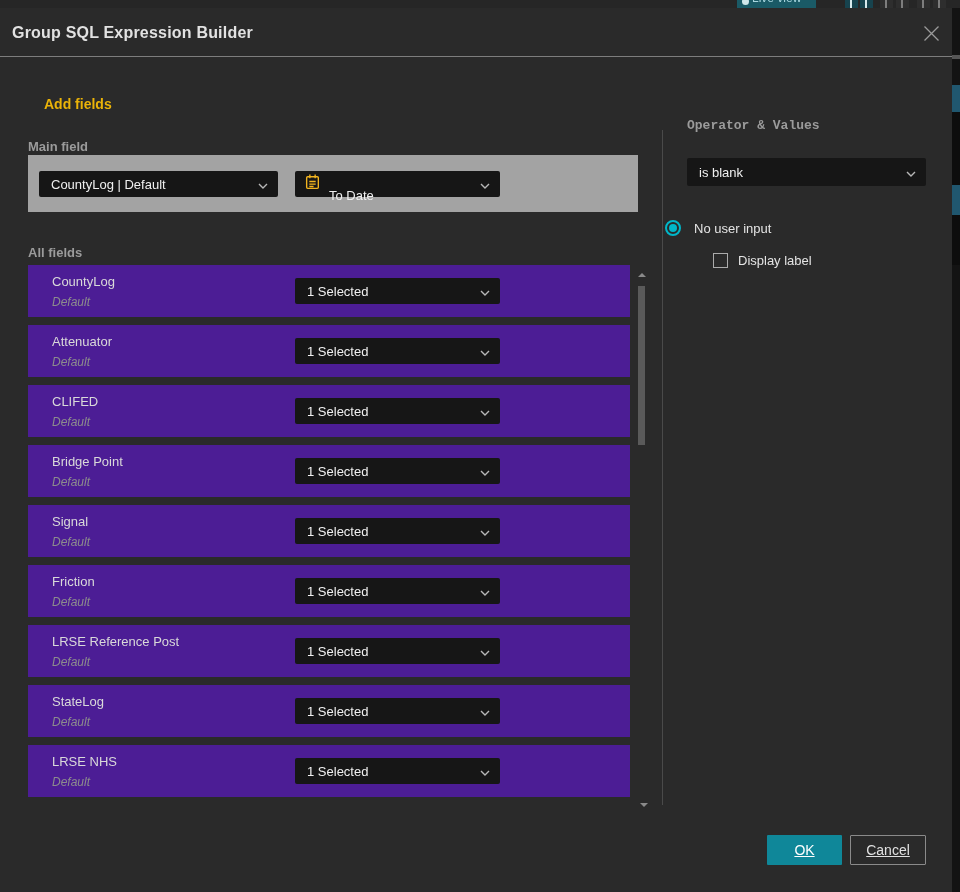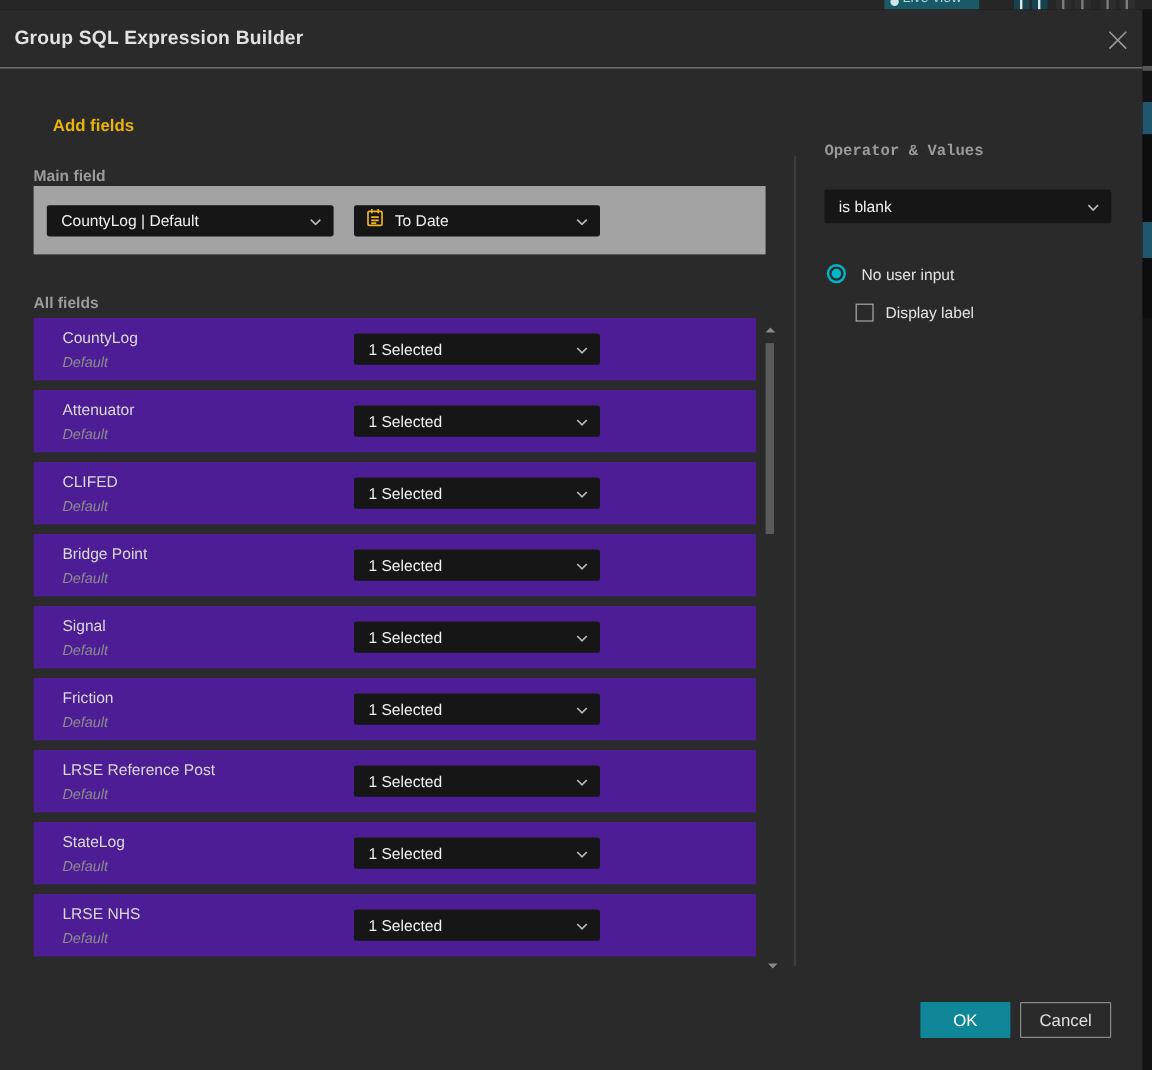--- a/index.html
+++ b/index.html
@@ -44,21 +44,21 @@
   
   .dropdown { position:absolute; background:#161616; border-radius:2px; cursor:pointer; }
   .dd-text { position:absolute; left:12px; top:50%; transform:translateY(-50%);
              font-size:13px; color:#f0f0f0; white-space:nowrap; }
   .dd-chevron { position:absolute; right:10px; top:50%; transform:translateY(-50%); }
 
   .main-field-box { position:absolute; left:28px; top:147px; width:610px; height:57px;
                     background:#a3a3a3; }
   .dd-layer { left:11px; top:16px; width:239px; height:26px; }
   .dd-mainfield { left:267px; top:16px; width:205px; height:26px; }
-  .dd-mainfield .dd-text { left:34px; }
+  .dd-mainfield .dd-text { left:34px;margin-top:11px; }
   .cal-icon { position:absolute; left:9px; top:50%; transform:translateY(-50%); }
 
   
   .fields-list { position:absolute; left:28px; top:257px; width:602px; }
   .field-row { position:relative; width:602px; height:52px; margin-bottom:8px;
                background:#4c1d95; }
   .field-name { position:absolute; left:24px; top:9px; font-size:13px; color:#d9d9d9; }
   .field-subtitle { position:absolute; left:24px; top:30px; font-size:12px; color:#8d8d8d;font-style:italic; }
   .row-dd { left:267px; top:13px; width:205px; height:26px; }
 
@@ -71,36 +71,36 @@
               background:#5a5a5a; cursor:pointer; }
   .sb-arrow-down { position:absolute; left:4px; top:538px; width:0; height:0;
                  border-left:4px solid transparent; border-right:4px solid transparent;
                  border-top:4px solid #8a8a8a; cursor:pointer; }
 
   .v-divider { position:absolute; left:662px; top:122px; width:1px; height:675px;
                background:#4a4a4a; }
 
   
   .dd-operator { left:687px; top:150px; width:239px; height:28px; }
-  .radio-row { position:absolute; left:689px; top:212px; display:flex;
+  .radio-row { position:absolute; left:665px; top:212px; display:flex;
                align-items:center; cursor:pointer; }
   .radio-outer { width:16px; height:16px; border-radius:50%; border:2px solid #00b7c9;
                  position:relative; flex:0 0 auto; }
   .radio-inner { position:absolute; left:2px; top:2px; width:8px; height:8px;
                  border-radius:50%; background:#00b7c9; }
   .radio-label { margin-left:13px; font-size:13px; color:#e4e4e4; }
   .checkbox-row { position:absolute; left:713px; top:245px; display:flex;
                   align-items:center; cursor:pointer;justify-content:space-between; }
   .checkbox-box { width:15px; height:15px; border:1.5px solid #ababab;
                   background:transparent; flex:0 0 auto; }
   .checkbox-label { margin-left:10px; font-size:13px; color:#e4e4e4; }
 
   
   .btn { position:absolute; top:827px; height:30px; font-size:14px; text-align:center;
-         line-height:30px; border-radius:1px; cursor:pointer; }
+         line-height:30px; border-radius:1px; cursor:pointer;text-decoration:underline; }
   .btn-ok { left:767px; width:75px; background:#0f8799; color:#ffffff; }
   .btn-cancel { left:850px; width:76px; background:transparent;
                 border:1px solid #8a8a8a; color:#e0e0e0; line-height:28px; }
 </style>
 </head>
 <body>
 
 <div class="screen">
 
   <div class="app-top-strip">

